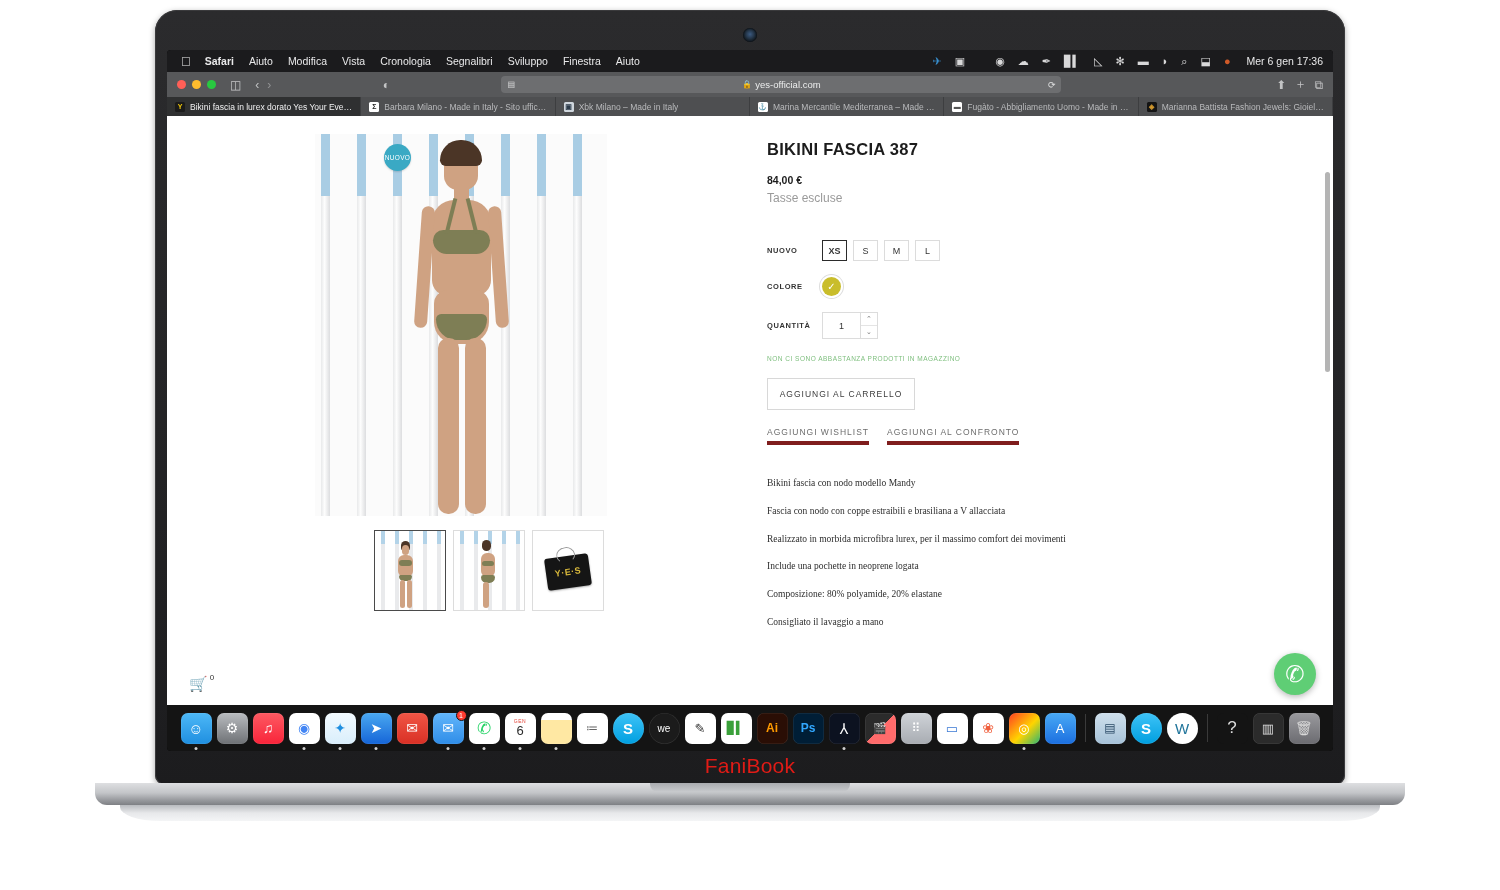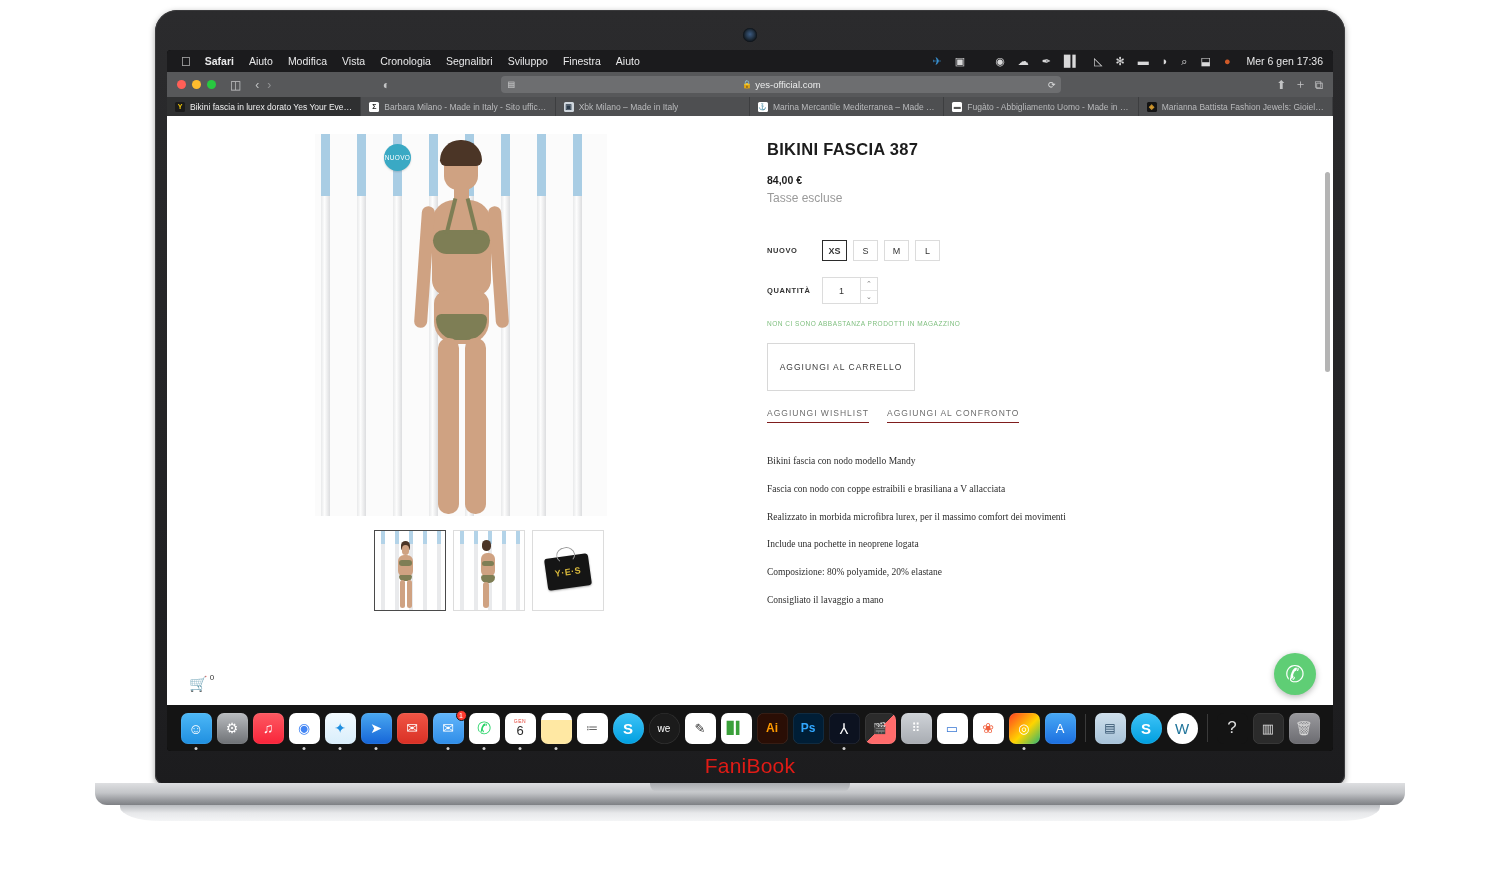--- a/index.html
+++ b/index.html
@@ -185,28 +185,28 @@
   .qtyarrows { width:17px; border-left:1px solid #dcdcdc; display:flex; flex-direction:column; }
   .qtyarrows span {
     flex:1; display:flex; align-items:center; justify-content:center;
     font-size:7px; color:#777;
   }
   .qtyarrows span:first-child { border-bottom:1px solid #e4e4e4; }
 
   .stockmsg { font-size:6.5px; letter-spacing:.5px; color:#7fbf7f; margin: 16px 0 16px 0; }
 
   .btn-cart {
-    width:148px; height:48px; border:1px solid #d8d8d8; background:#fff;
+    width:148px; height:32px; border:1px solid #d8d8d8; background:#fff;
     display:flex; align-items:center; justify-content:center;
     font-size:8.5px; letter-spacing:1px; color:#3b3b3b;
   }
   .linkrow { display:flex; gap:18px; margin-top:17px; }
   .linkrow a {
     font-size:8.5px; letter-spacing:1px; color:#6d6d6d; text-decoration:none;
-    border-bottom:1px solid #7f1d1d; padding-bottom:4px;
+    border-bottom:4px solid #7f1d1d; padding-bottom:4px;
   }
 
   .desc { margin-top:32px; }
   .desc p { font-size:9.5px; line-height:1.45; color:#2d2d2d; margin-bottom:14px; max-width:330px;font-family:Liberation Serif, serif; }
 
   
   .pscroll { position:absolute; right:3px; top:56px; width:5px; height:200px; background:#b4b4b4; border-radius:3px; }
 
   .whatsapp {
     position:absolute; right:17px; bottom:10px; width:42px; height:42px; border-radius:50%;
@@ -415,20 +415,24 @@
             <div class="optrow">
               <div class="optlabel">NUOVO</div>
               <div class="sizes">
                 <div class="size sel">XS</div>
                 <div class="size">S</div>
                 <div class="size">M</div>
                 <div class="size">L</div>
               </div>
             </div>
 
+            <div class="optrow">
+              <div class="optlabel">COLORE</div>
+              <div class="swatch">✓</div>
+            </div>
 
             <div class="optrow" style="margin-bottom:0">
               <div class="optlabel">QUANTITÀ</div>
               <div class="qtybox">
                 <div class="qtyval">1</div>
                 <div class="qtyarrows">
                   <span>⌃</span>
                   <span>⌄</span>
                 </div>
               </div>

